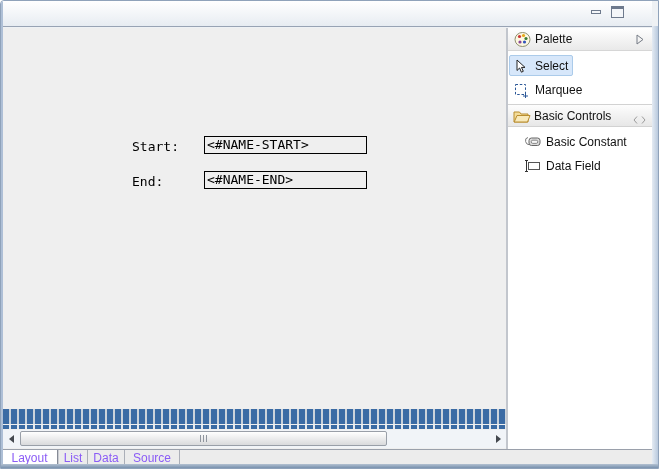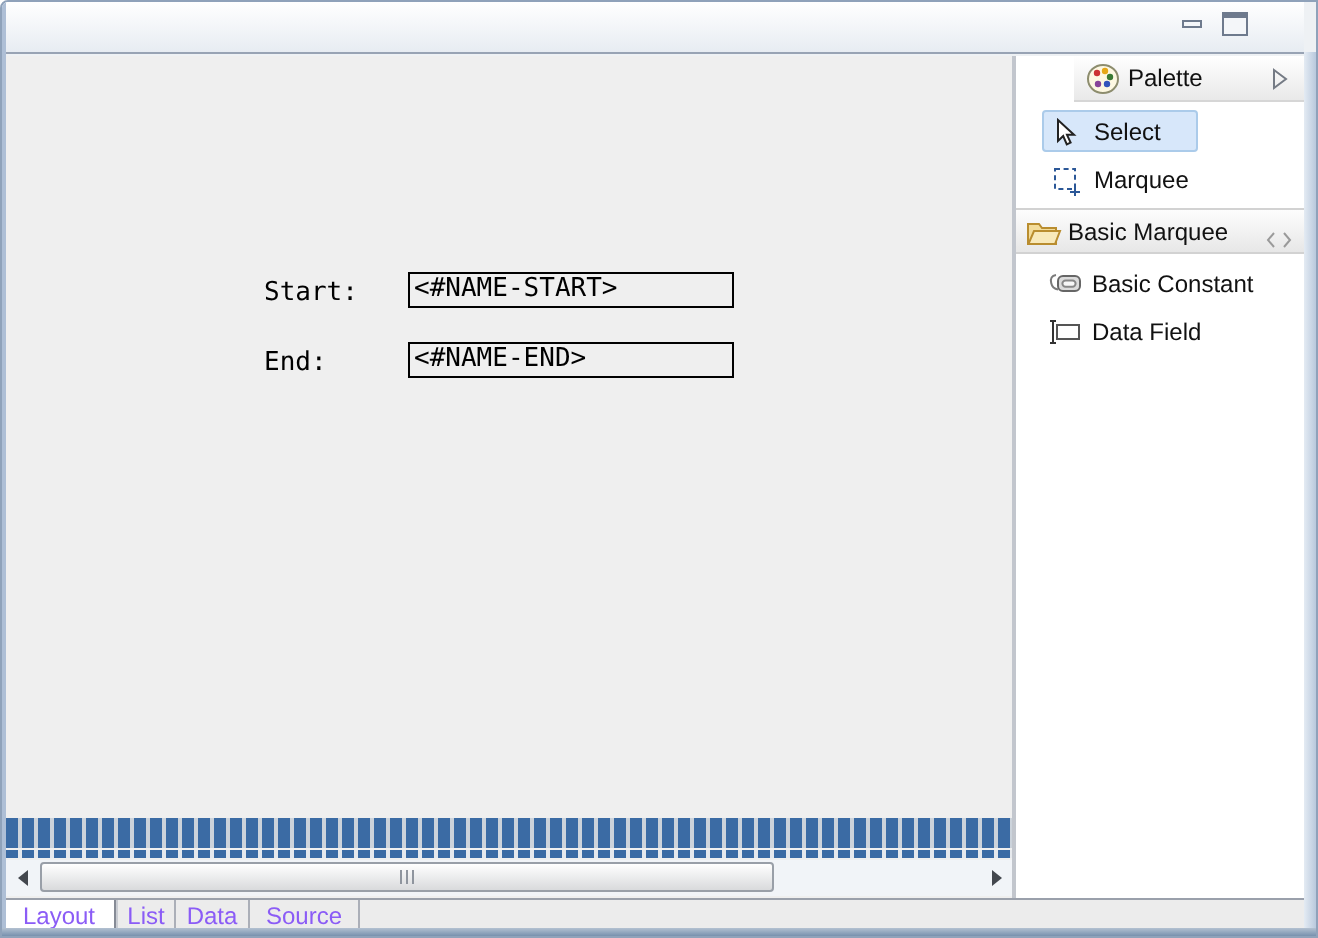--- a/index.html
+++ b/index.html
@@ -53,25 +53,25 @@
   .tri-r{width:0;height:0;border:4px solid transparent;border-left:5px solid #43474e;border-right:none;}
   .sb-thumb{position:absolute;left:17px;top:1px;width:367px;height:15px;
     background:linear-gradient(#ffffff,#d9dadc);border:1px solid #999fa8;border-radius:2px;
     display:flex;align-items:center;justify-content:center;gap:2px;}
   .grip{width:1px;height:7px;background:#8f959e;}
 
   
   .divider{position:absolute;left:505px;top:27px;width:2px;height:421px;background:#c2c6cd;}
   .palette{position:absolute;left:507px;top:27px;width:146px;height:421px;background:#fff;}
   .pal-header{position:absolute;left:0;top:0;right:0;height:23px;
-    background:linear-gradient(#ffffff,#e9e9e9);border-bottom:1px solid #d6d6d6;margin-left:29px;}
+    background:linear-gradient(#ffffff,#e9e9e9);border-bottom:1px solid #d6d6d6;}
   .pal-header .lbl{position:absolute;left:27px;top:4px;}
   .pal-header .pic{position:absolute;left:6px;top:3px;}
   .pal-arrow{position:absolute;right:10px;top:6px;}
-  .tool{position:absolute;left:13px;width:78px;height:21px;border:1px solid transparent;border-radius:2px;}
+  .tool{position:absolute;left:1px;width:64px;height:21px;border:1px solid transparent;border-radius:2px;}
   .tool .ic{position:absolute;left:4px;top:3px;}
   .tool .lbl{position:absolute;left:25px;top:3px;}
   .tool.selected{background:#d7e7fa;border-color:#abcbea;}
   .tool-select{top:27px;} .tool-marquee{top:51px;}
   .pal-section{position:absolute;left:0;right:0;top:76px;height:23px;
     background:linear-gradient(#fdfdfd,#e7e7e7);border-top:1px solid #d2d2d2;border-bottom:1px solid #d2d2d2;}
   .pal-section .lbl{position:absolute;left:26px;top:4px;}
   .pal-section .fic{position:absolute;left:5px;top:4px;}
   .pal-pin{position:absolute;right:8px;top:8px;}
   .pal-item{position:absolute;left:16px;height:20px;}
@@ -170,21 +170,21 @@
       <span class="lbl">Marquee</span>
     </div>
 
     <div class="pal-section">
       <span class="fic">
         <svg width="18" height="14">
             <path d="M1,3 h5.5 l1.5,2 H15 v8 H1 Z" fill="#f3dc9a" stroke="#b98d2f"></path>
           <path d="M4,6.5 h13 l-2.5,6.5 H1.2 Z" fill="#f8e9ba" stroke="#b98d2f"></path>
           </svg>
       </span>
-      <span class="lbl">Basic Marquee</span>
+      <span class="lbl">Basic Controls</span>
       <span class="pal-pin">
         <svg width="13" height="8">
             <path d="M4,0.5 L1,4 L4,7.5 M9,0.5 L12,4 L9,7.5" fill="none" stroke="#9a9a9a"></path>
           </svg>
       </span>
     </div>
 
     <div class="pal-item item-tc">
       <span class="ic">
         <svg width="18" height="13">

